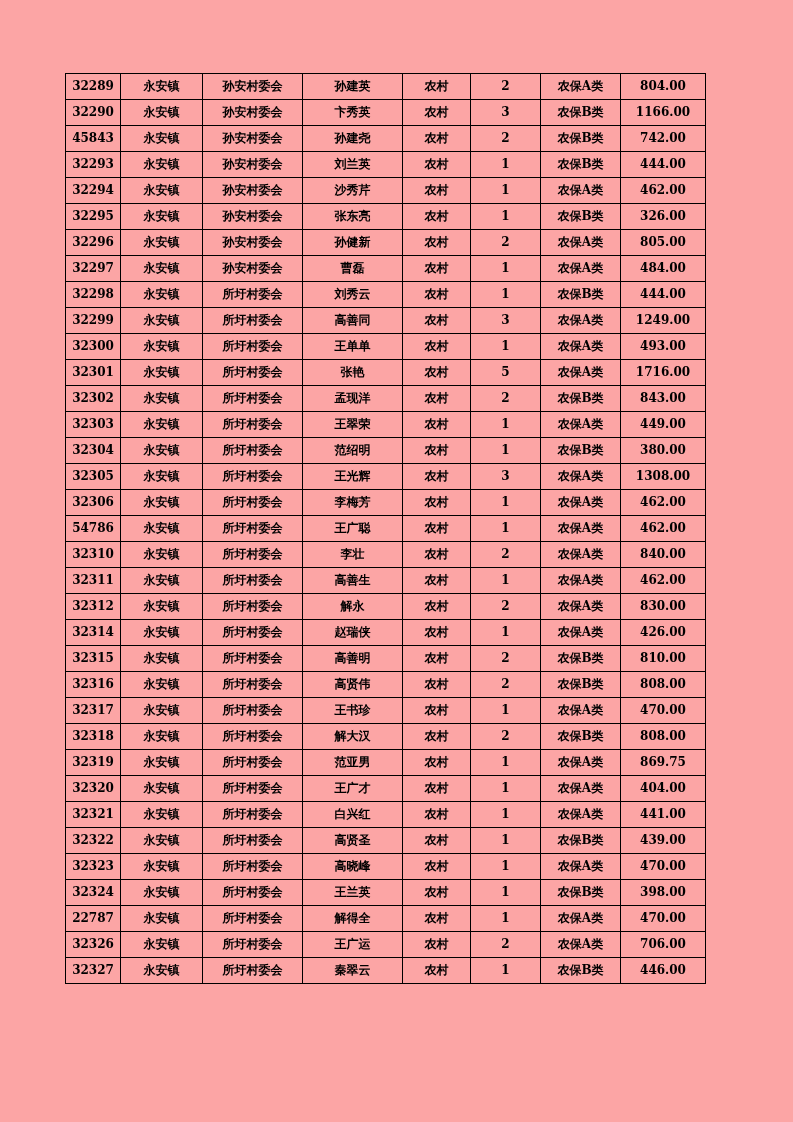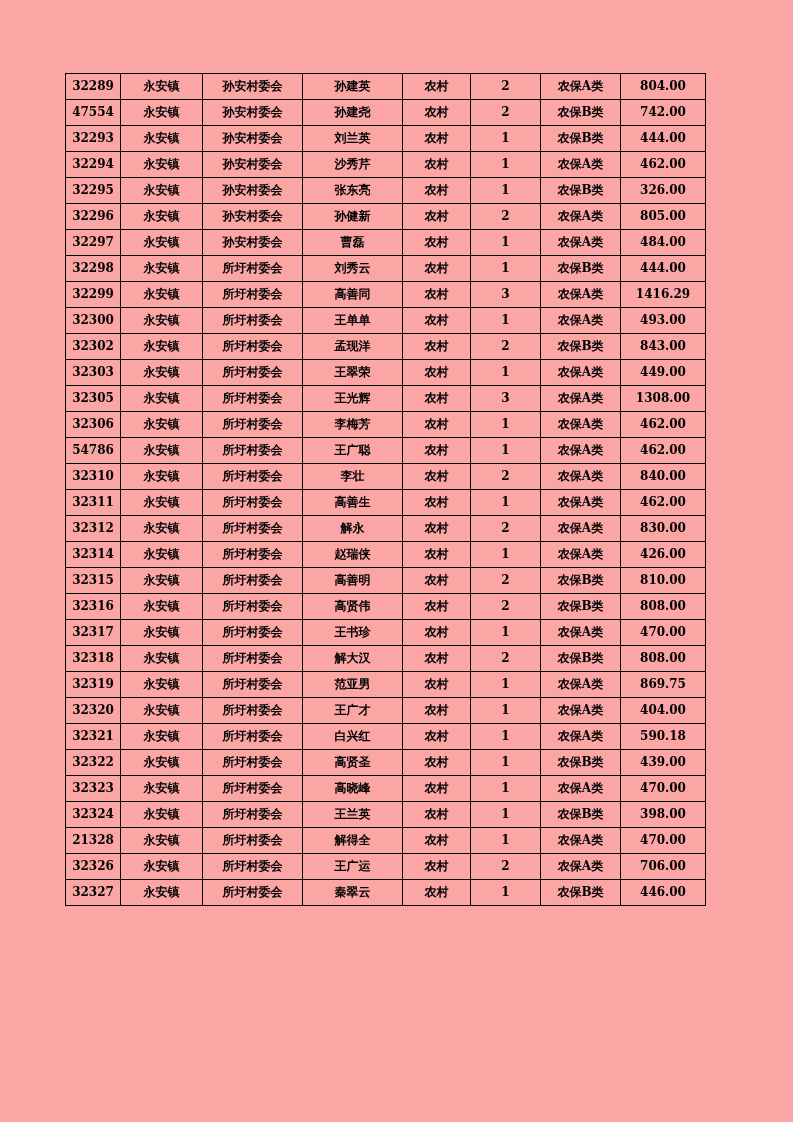--- a/index.html
+++ b/index.html
@@ -67,21 +67,31 @@
           <td>32289</td>
           <td>永安镇</td>
           <td>孙安村委会</td>
           <td>孙建英</td>
           <td>农村</td>
           <td>2</td>
           <td>农保A类</td>
           <td>804.00</td>
         </tr>
         <tr>
-          <td>47554</td>
+          <td>32290</td>
+          <td>永安镇</td>
+          <td>孙安村委会</td>
+          <td>卞秀英</td>
+          <td>农村</td>
+          <td>3</td>
+          <td>农保B类</td>
+          <td>1166.00</td>
+        </tr>
+        <tr>
+          <td>45843</td>
           <td>永安镇</td>
           <td>孙安村委会</td>
           <td>孙建尧</td>
           <td>农村</td>
           <td>2</td>
           <td>农保B类</td>
           <td>742.00</td>
         </tr>
         <tr>
           <td>32293</td>
@@ -144,53 +154,73 @@
           <td>444.00</td>
         </tr>
         <tr>
           <td>32299</td>
           <td>永安镇</td>
           <td>所圩村委会</td>
           <td>高善同</td>
           <td>农村</td>
           <td>3</td>
           <td>农保A类</td>
-          <td>1416.29</td>
+          <td>1249.00</td>
         </tr>
         <tr>
           <td>32300</td>
           <td>永安镇</td>
           <td>所圩村委会</td>
           <td>王单单</td>
           <td>农村</td>
           <td>1</td>
           <td>农保A类</td>
           <td>493.00</td>
         </tr>
         <tr>
+          <td>32301</td>
+          <td>永安镇</td>
+          <td>所圩村委会</td>
+          <td>张艳</td>
+          <td>农村</td>
+          <td>5</td>
+          <td>农保A类</td>
+          <td>1716.00</td>
+        </tr>
+        <tr>
           <td>32302</td>
           <td>永安镇</td>
           <td>所圩村委会</td>
           <td>孟现洋</td>
           <td>农村</td>
           <td>2</td>
           <td>农保B类</td>
           <td>843.00</td>
         </tr>
         <tr>
           <td>32303</td>
           <td>永安镇</td>
           <td>所圩村委会</td>
           <td>王翠荣</td>
           <td>农村</td>
           <td>1</td>
           <td>农保A类</td>
           <td>449.00</td>
         </tr>
         <tr>
+          <td>32304</td>
+          <td>永安镇</td>
+          <td>所圩村委会</td>
+          <td>范绍明</td>
+          <td>农村</td>
+          <td>1</td>
+          <td>农保B类</td>
+          <td>380.00</td>
+        </tr>
+        <tr>
           <td>32305</td>
           <td>永安镇</td>
           <td>所圩村委会</td>
           <td>王光辉</td>
           <td>农村</td>
           <td>3</td>
           <td>农保A类</td>
           <td>1308.00</td>
         </tr>
         <tr>
@@ -314,21 +344,21 @@
           <td>404.00</td>
         </tr>
         <tr>
           <td>32321</td>
           <td>永安镇</td>
           <td>所圩村委会</td>
           <td>白兴红</td>
           <td>农村</td>
           <td>1</td>
           <td>农保A类</td>
-          <td>590.18</td>
+          <td>441.00</td>
         </tr>
         <tr>
           <td>32322</td>
           <td>永安镇</td>
           <td>所圩村委会</td>
           <td>高贤圣</td>
           <td>农村</td>
           <td>1</td>
           <td>农保B类</td>
           <td>439.00</td>
@@ -347,21 +377,21 @@
           <td>32324</td>
           <td>永安镇</td>
           <td>所圩村委会</td>
           <td>王兰英</td>
           <td>农村</td>
           <td>1</td>
           <td>农保B类</td>
           <td>398.00</td>
         </tr>
         <tr>
-          <td>21328</td>
+          <td>22787</td>
           <td>永安镇</td>
           <td>所圩村委会</td>
           <td>解得全</td>
           <td>农村</td>
           <td>1</td>
           <td>农保A类</td>
           <td>470.00</td>
         </tr>
         <tr>
           <td>32326</td>

